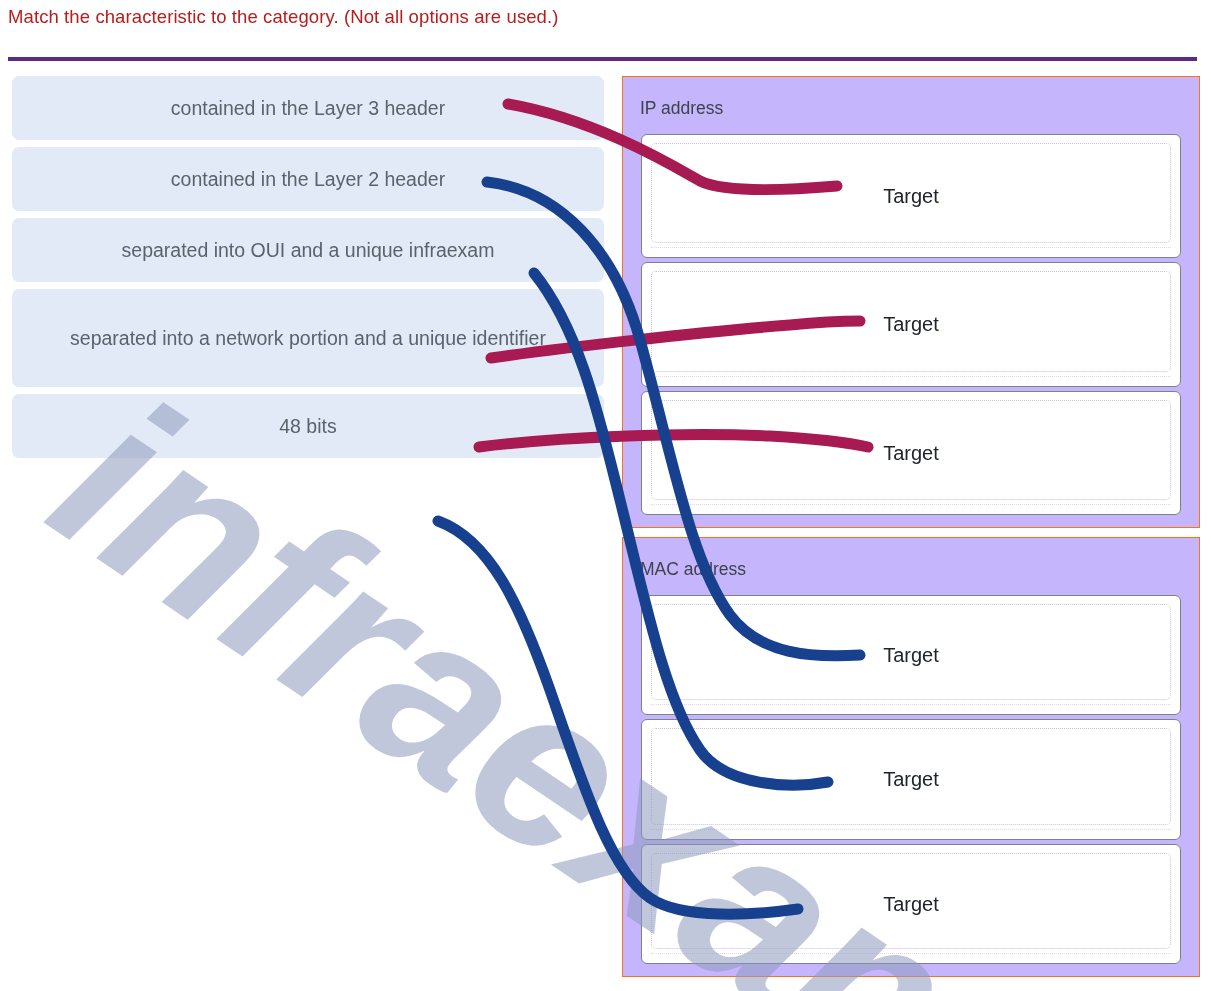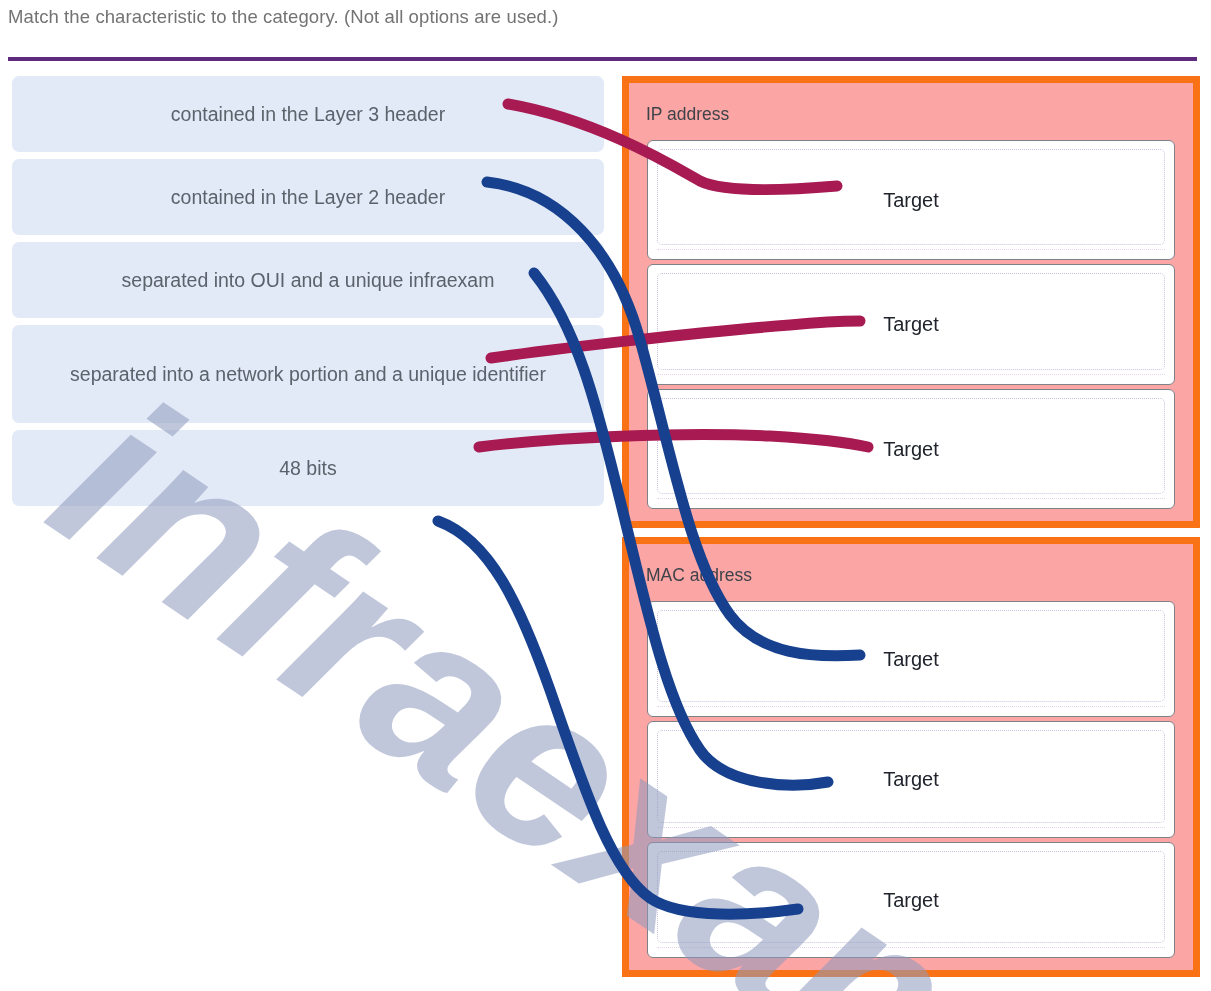--- a/index.html
+++ b/index.html
@@ -14,21 +14,21 @@
     overflow: hidden;
     font-family: "Liberation Sans", sans-serif;
   }
 
   
   #prompt-text {
     position: absolute;
     left: 8px;
     top: 6px;
     font-size: 18.5px;
-    color: #737373;
+    color: #b91c1c;
     letter-spacing: 0.1px;
     white-space: nowrap;
   }
   #prompt-rule {
     position: absolute;
     left: 8px;
     top: 57px;
     width: 1189px;
     height: 4px;
     background: #5d2a7e;
@@ -48,28 +48,28 @@
     font-size: 19.5px;
     text-align: center;
     display: flex;
     align-items: center;
     justify-content: center;
     padding: 0 14px;
     box-sizing: border-box;
     margin-bottom: 7px;
     line-height: 1.28;
   }
-  .option-item.h1 { height: 76px; }
+  .option-item.h1 { height: 64px; }
   .option-item.h2 { height: 98px; }
 
   
   .category-panel {
     position: absolute;
-    background: #fca5a5;
-    border: 7px solid #f97316;
+    background: #c4b5fd;
+    border: 1px solid #f97316;
     box-sizing: border-box;
     left: 622px;
     width: 578px;
     padding: 0;
   }
   #panel-ip  { top: 76px;  height: 452px; }
   #panel-mac { top: 537px; height: 440px; }
 
   .category-label {
     position: absolute;

